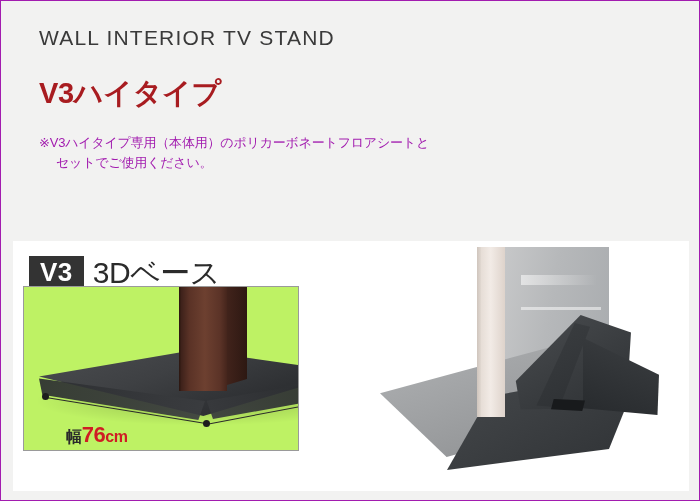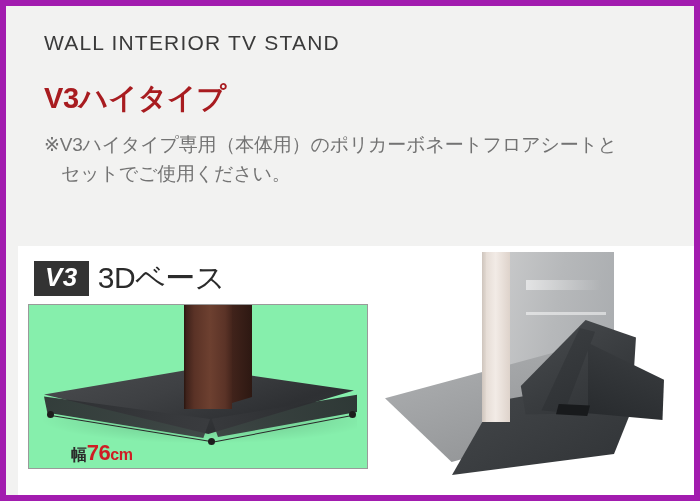--- a/index.html
+++ b/index.html
@@ -6,21 +6,21 @@
   * { margin:0; padding:0; box-sizing:border-box; }
   html, body {
     width:700px; height:501px;
     font-family:"Liberation Sans","DejaVu Sans",sans-serif;
     background:#ffffff;
   }
   #page {
     position:relative;
     width:700px; height:501px;
     background:#f2f2f1;
-    border:6px solid #a21caf;
+    border:1px solid #a21caf;
     overflow:hidden;
   }
 
   
   #header { position:absolute; left:38px; top:24px; width:620px; }
 
   #eyebrow {
     font-size:21px;
     letter-spacing:1.2px;
     color:#3a3a3a;
@@ -33,23 +33,23 @@
     margin-top:23px;
     font-size:29px;
     font-weight:bold;
     color:#a81c20;
     line-height:1.33;
     letter-spacing:-0.3px;
   }
   #headline .hl-line { display:block; white-space:nowrap; }
 
   #note {
-    margin-top:13px;
-    font-size:19px;
-    color:#737373;
+    margin-top:20px;
+    font-size:13px;
+    color:#a21caf;
     line-height:1.52;
     letter-spacing:-0.2px;
   }
   #note .note-l2 { display:block; padding-left:17px; }
 
   
   #card {
     position:absolute;
     left:12px; top:240px;
     width:676px; height:250px;
@@ -62,36 +62,35 @@
     display:flex; align-items:center; gap:9px;
   }
   #v3-badge {
     background:#333333;
     color:#ffffff;
     font-size:26px;
     font-weight:bold;
     letter-spacing:0.5px;
     padding:1px 11px 3px 11px;
     line-height:1.18;
-    font-style:italic;
   }
   #badge-title {
     font-size:30px;
     color:#2b2b2b;
     font-weight:500;
     letter-spacing:-0.5px;
   }
 
   
   #figure-frame {
     position:absolute;
-    left:10px; top:58px;
-    width:340px; height:165px;
+    left:10px; top:45px;
+    width:276px; height:165px;
     border:1px solid #9a9a9a;
-    background:#86efac;
+    background:#bef264;
     overflow:hidden;
   }
   #figure-stage { position:absolute; inset:0; }
 
   
   .base-top {
     position:absolute;
     left:15px; top:63px;
     width:310px; height:66px;
     background:

